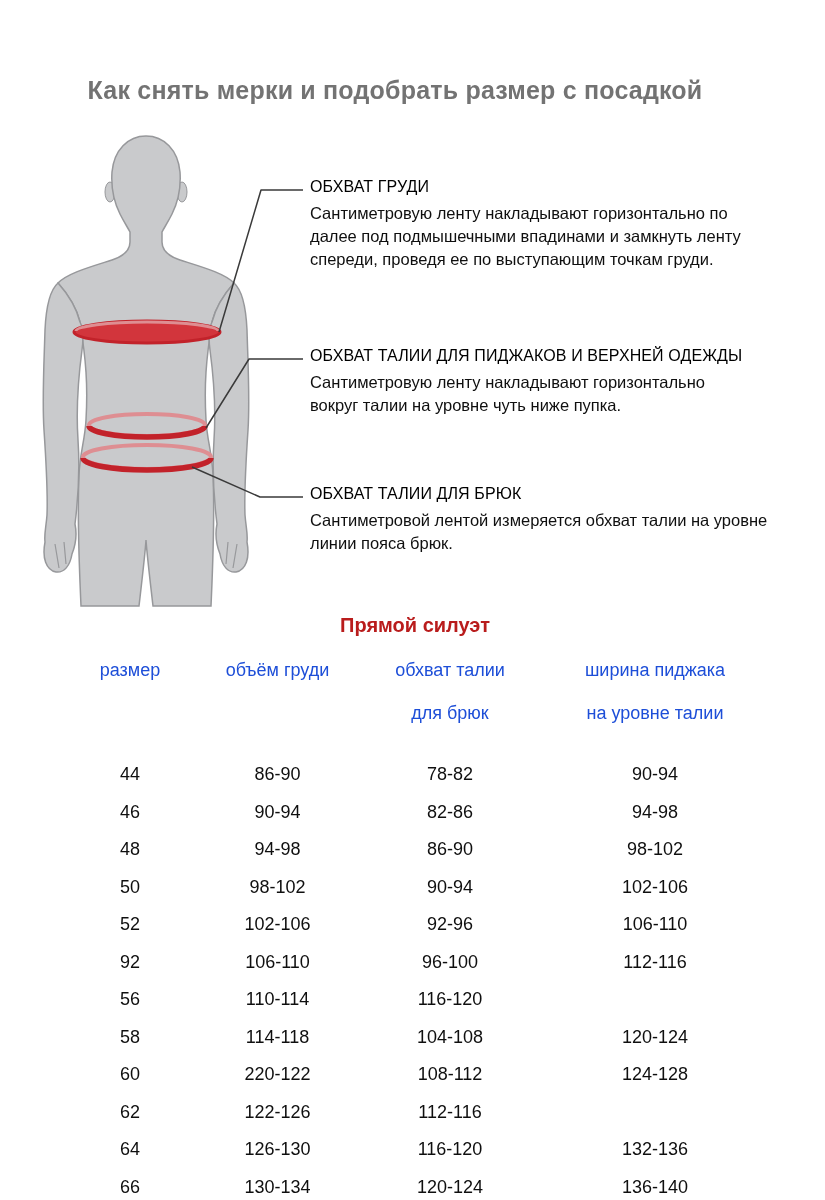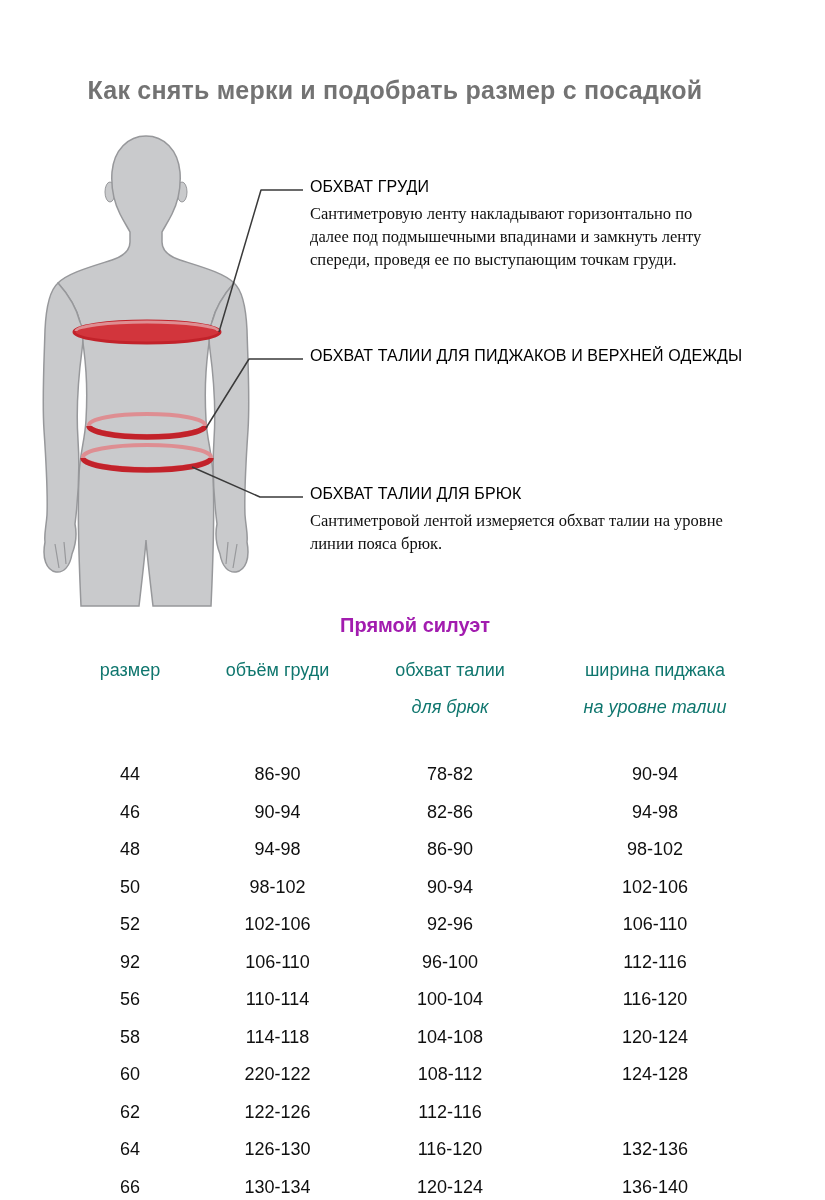--- a/index.html
+++ b/index.html
@@ -7,32 +7,32 @@
   .page{position:relative;width:825px;height:1200px;background:#ffffff;overflow:hidden;}
 
   .page-title{position:absolute;left:0;top:76px;width:790px;margin:0;
     font-size:25px;font-weight:bold;text-align:center;letter-spacing:.2px;color:#737373;}
 
   .figure-wrap{position:absolute;left:20px;top:130px;width:290px;height:480px;}
 
   .callout{position:absolute;left:310px;}
   .callout-heading{font-size:16px;font-weight:400;color:#000000;white-space:nowrap;letter-spacing:.1px;}
   .callout-body{margin-top:6px;font-size:16.5px;line-height:23px;color:#0f0f0f;}
-  .cb-line{white-space:nowrap;font-family:Liberation Serif, serif;}
+  .cb-line{white-space:nowrap;}
   #sec1{top:178px;}
   #sec2{top:347px;}
   #sec3{top:485px;}
 
   .table-title{position:absolute;left:85px;top:614px;width:660px;margin:0;
-    text-align:center;font-size:20px;font-weight:bold;color:#a21caf;}
+    text-align:center;font-size:20px;font-weight:bold;color:#b91c1c;}
 
   .tgrid{display:grid;grid-template-columns:90px 205px 140px 270px;}
   .thead{position:absolute;left:85px;top:660px;}
-  .thcell{text-align:center;font-size:18px;line-height:20px;color:#0f766e;}
-  .thcell .l2{margin-top:17px;font-style:italic;}
+  .thcell{text-align:center;font-size:18px;line-height:20px;color:#1d4ed8;}
+  .thcell .l2{margin-top:23px;}
   .tbody{position:absolute;left:85px;top:756px;}
   .trow{display:grid;grid-template-columns:90px 205px 140px 270px;height:37.55px;}
   .tcell{text-align:center;font-size:18px;line-height:37.55px;color:#0f0f0f;}
 </style>
 </head>
 <body>
 
 <div class="page">
 
   <h1 class="page-title">Как снять мерки и подобрать размер с посадкой</h1>
@@ -85,20 +85,24 @@
     <div class="callout-heading">ОБХВАТ ГРУДИ</div>
     <div class="callout-body">
       <div class="cb-line">Сантиметровую ленту накладывают горизонтально по</div>
       <div class="cb-line">далее под подмышечными впадинами и замкнуть ленту</div>
       <div class="cb-line">спереди, проведя ее по выступающим точкам груди.</div>
     </div>
   </div>
 
   <div class="callout" id="sec2">
     <div class="callout-heading">ОБХВАТ ТАЛИИ ДЛЯ ПИДЖАКОВ И ВЕРХНЕЙ ОДЕЖДЫ</div>
+    <div class="callout-body">
+      <div class="cb-line">Сантиметровую ленту накладывают горизонтально</div>
+      <div class="cb-line">вокруг талии на уровне чуть ниже пупка.</div>
+    </div>
   </div>
 
   <div class="callout" id="sec3">
     <div class="callout-heading">ОБХВАТ ТАЛИИ ДЛЯ БРЮК</div>
     <div class="callout-body">
       <div class="cb-line">Сантиметровой лентой измеряется обхват талии на уровне</div>
       <div class="cb-line">линии пояса брюк.</div>
     </div>
   </div>
 
@@ -154,21 +158,20 @@
       </div>
       <div class="trow">
         <div class="tcell">92</div>
         <div class="tcell">106-110</div>
         <div class="tcell">96-100</div>
         <div class="tcell">112-116</div>
       </div>
       <div class="trow">
         <div class="tcell">56</div>
         <div class="tcell">110-114</div>
-        <div class="tcell">100-104</div>
         <div class="tcell">116-120</div>
       </div>
       <div class="trow">
         <div class="tcell">58</div>
         <div class="tcell">114-118</div>
         <div class="tcell">104-108</div>
         <div class="tcell">120-124</div>
       </div>
       <div class="trow">
         <div class="tcell">60</div>

